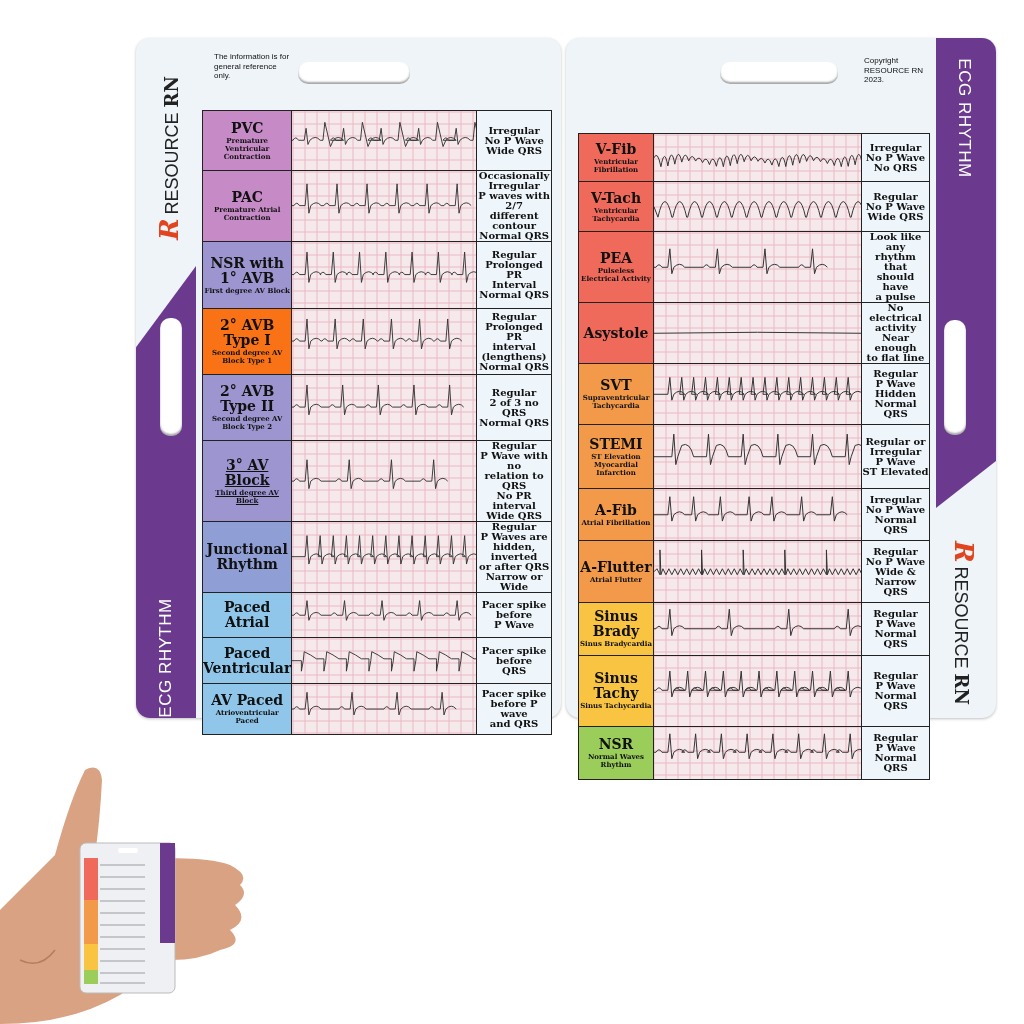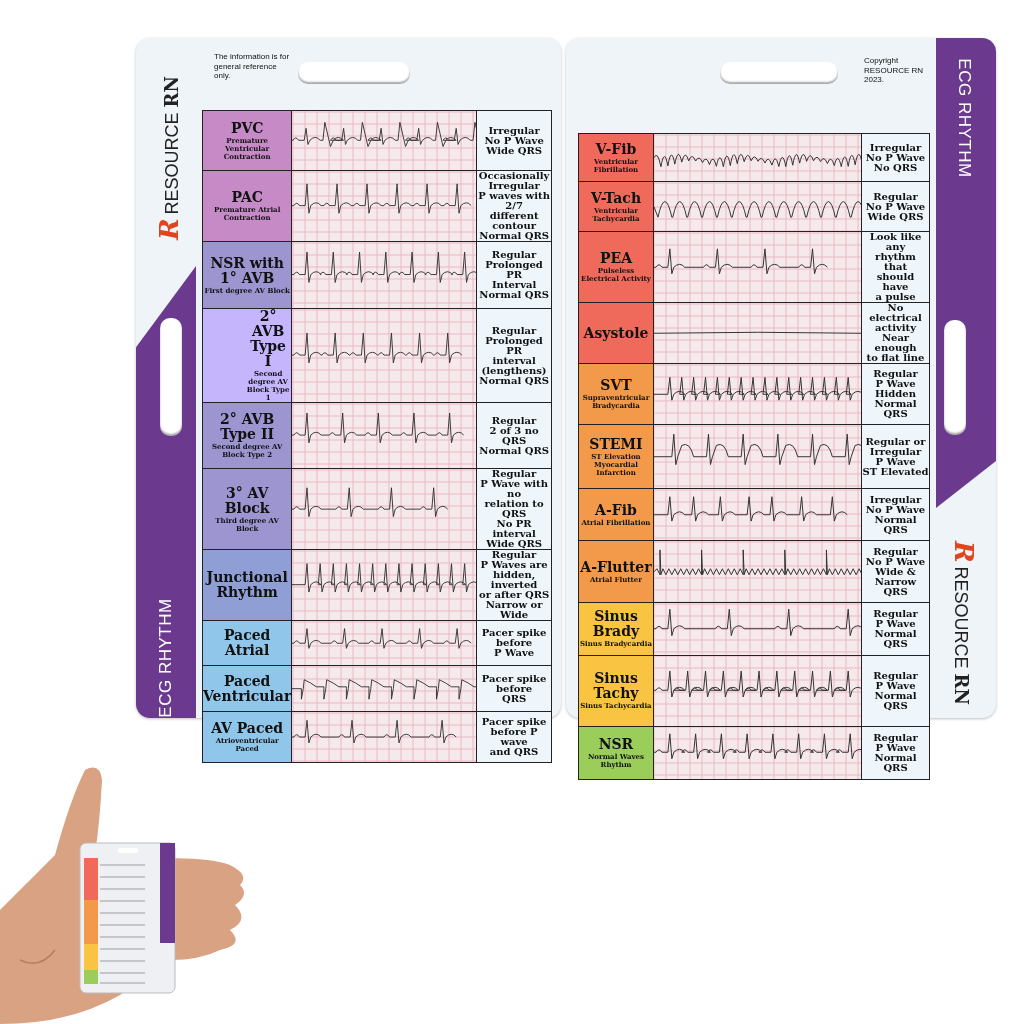--- a/index.html
+++ b/index.html
@@ -91,21 +91,21 @@
           </svg>
         </td>
         <td class="desc">
           <span>Regular</span>
           <span>Prolonged PR</span>
           <span>Interval</span>
           <span>Normal QRS</span>
         </td>
       </tr>
       <tr style="height: 66px;">
-        <td class="lbl" style="background: #c4b5fd; padding-left: 42px;">
+        <td class="lbl" style="background: #f97316;">
           <span class="t">2° AVB Type I</span>
           <span class="s">Second degree AV Block Type 1</span>
         </td>
         <td class="strip">
           <svg viewBox="0 0 196 62" preserveAspectRatio="none">
             <path d="M0,31L2,31 Q5,26 8,31 L14,31 L16,7.440000000000001 L18,39.245999999999995 L20,31 Q26,25 31,31L32,31 Q35,26 38,31 L44,31 L46,7.440000000000001 L48,39.245999999999995 L50,31 Q56,25 61,31L62,31 Q65,26 68,31 L74,31 L76,7.440000000000001 L78,39.245999999999995 L80,31 Q86,25 91,31L92,31 Q95,26 98,31 L104,31 L106,7.440000000000001 L108,39.245999999999995 L110,31 Q116,25 121,31L122,31 Q125,26 128,31 L134,31 L136,7.440000000000001 L138,39.245999999999995 L140,31 Q146,25 151,31L152,31 Q155,26 158,31 L164,31 L166,7.440000000000001 L168,39.245999999999995 L170,31 Q176,25 181,31" fill="none" stroke="#333" stroke-width="1"></path>
           </svg>
         </td>
         <td class="desc">
           <span>Regular</span>
@@ -125,21 +125,21 @@
             <path d="M0,31L2,31 Q5,26 8,31 L14,31 L16,7.440000000000001 L18,39.245999999999995 L20,31 Q26,25 31,31L40,31 Q43,26 46,31 L52,31 L54,7.440000000000001 L56,39.245999999999995 L58,31 Q64,25 69,31L78,31 Q81,26 84,31 L90,31 L92,7.440000000000001 L94,39.245999999999995 L96,31 Q102,25 107,31L116,31 Q119,26 122,31 L128,31 L130,7.440000000000001 L132,39.245999999999995 L134,31 Q140,25 145,31L154,31 Q157,26 160,31 L166,31 L168,7.440000000000001 L170,39.245999999999995 L172,31 Q178,25 183,31" fill="none" stroke="#333" stroke-width="1"></path>
           </svg>
         </td>
         <td class="desc">
           <span>Regular</span>
           <span>2 of 3 no QRS</span>
           <span>Normal QRS</span>
         </td>
       </tr>
       <tr style="height: 64px;">
-        <td class="lbl" style="background: rgb(157, 149, 207);">
+        <td class="lbl" style="background: rgb(157, 149, 207); text-decoration: underline;">
           <span class="t">3° AV Block</span>
           <span class="s">Third degree AV Block</span>
         </td>
         <td class="strip">
           <svg viewBox="0 0 196 60" preserveAspectRatio="none">
             <path d="M0,30L2,30 Q5,25 8,30 L14,30 L16,7.199999999999999 L18,37.98 L20,30 Q26,24 31,30L47,30 Q50,25 53,30 L59,30 L61,7.199999999999999 L63,37.98 L65,30 Q71,24 76,30L92,30 Q95,25 98,30 L104,30 L106,7.199999999999999 L108,37.98 L110,30 Q116,24 121,30L137,30 Q140,25 143,30 L149,30 L151,7.199999999999999 L153,37.98 L155,30 Q161,24 166,30" fill="none" stroke="#333" stroke-width="1"></path>
           </svg>
         </td>
         <td class="desc">
           <span>Regular</span>
@@ -294,21 +294,21 @@
         <td class="desc">
           <span>No electrical</span>
           <span>activity</span>
           <span>Near enough</span>
           <span>to flat line</span>
         </td>
       </tr>
       <tr style="height: 61px;">
         <td class="lbl" style="background: rgb(242, 154, 74);">
           <span class="t">SVT</span>
-          <span class="s">Supraventricular Bradycardia</span>
+          <span class="s">Supraventricular Tachycardia</span>
         </td>
         <td class="strip">
           <svg viewBox="0 0 209 45" preserveAspectRatio="none">
             <path d="M0,22.5L14,22.5 L16,5.399999999999999 L18,28.485 L20,22.5 Q26,16.5 31,22.5L26,22.5 L28,5.399999999999999 L30,28.485 L32,22.5 Q38,16.5 43,22.5L38,22.5 L40,5.399999999999999 L42,28.485 L44,22.5 Q50,16.5 55,22.5L50,22.5 L52,5.399999999999999 L54,28.485 L56,22.5 Q62,16.5 67,22.5L62,22.5 L64,5.399999999999999 L66,28.485 L68,22.5 Q74,16.5 79,22.5L74,22.5 L76,5.399999999999999 L78,28.485 L80,22.5 Q86,16.5 91,22.5L86,22.5 L88,5.399999999999999 L90,28.485 L92,22.5 Q98,16.5 103,22.5L98,22.5 L100,5.399999999999999 L102,28.485 L104,22.5 Q110,16.5 115,22.5L110,22.5 L112,5.399999999999999 L114,28.485 L116,22.5 Q122,16.5 127,22.5L122,22.5 L124,5.399999999999999 L126,28.485 L128,22.5 Q134,16.5 139,22.5L134,22.5 L136,5.399999999999999 L138,28.485 L140,22.5 Q146,16.5 151,22.5L146,22.5 L148,5.399999999999999 L150,28.485 L152,22.5 Q158,16.5 163,22.5L158,22.5 L160,5.399999999999999 L162,28.485 L164,22.5 Q170,16.5 175,22.5L170,22.5 L172,5.399999999999999 L174,28.485 L176,22.5 Q182,16.5 187,22.5L182,22.5 L184,5.399999999999999 L186,28.485 L188,22.5 Q194,16.5 199,22.5L194,22.5 L196,5.399999999999999 L198,28.485 L200,22.5 Q206,16.5 211,22.5" fill="none" stroke="#333" stroke-width="1"></path>
           </svg>
         </td>
         <td class="desc">
           <span>Regular</span>
           <span>P Wave</span>
           <span>Hidden</span>

